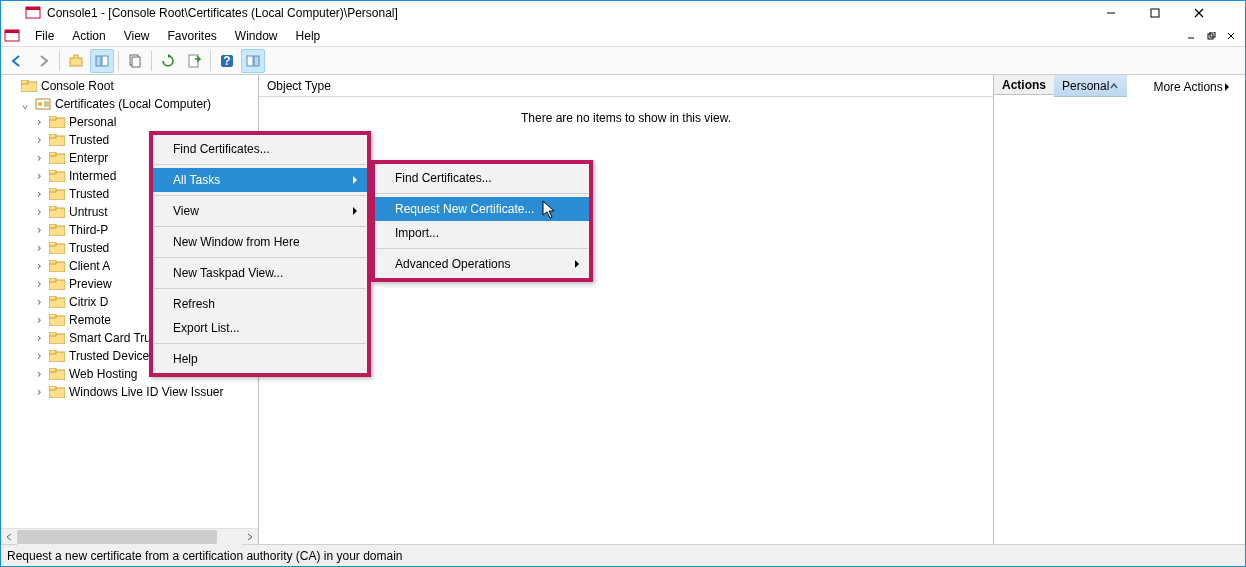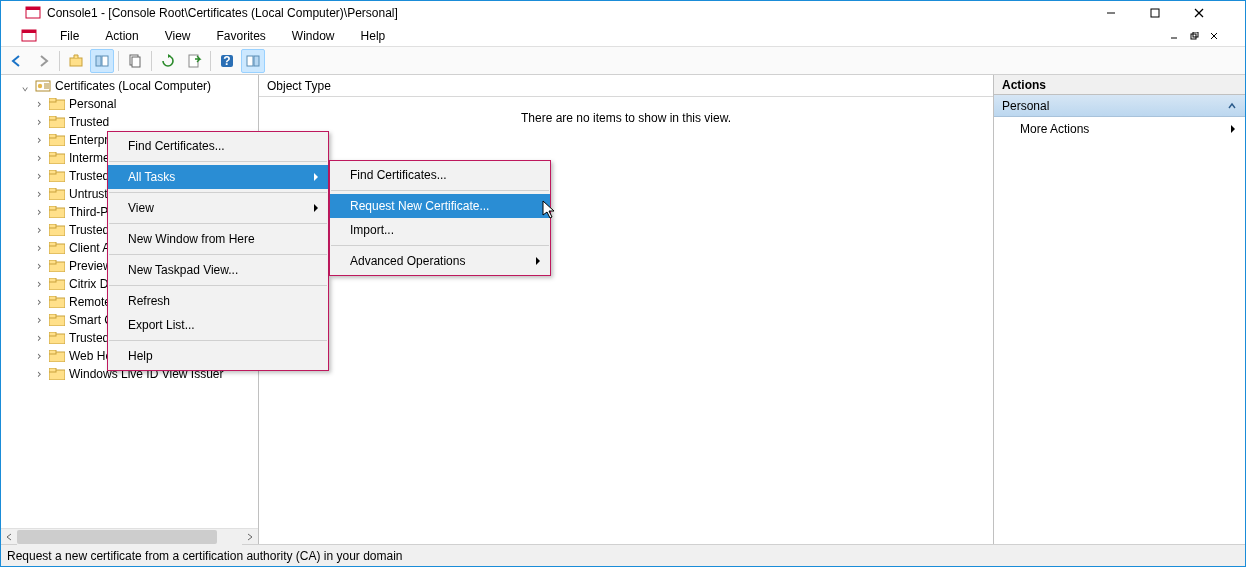--- a/index.html
+++ b/index.html
@@ -3,52 +3,52 @@
 <meta charset="utf-8">
 <style>
   * { box-sizing: border-box; margin: 0; padding: 0; font-family: "Segoe UI", Tahoma, sans-serif; font-size: 12px; }
   html, body { width: 1246px; height: 567px; overflow: hidden; background: #fff; }
   .window { width: 1246px; height: 567px; border: 1px solid #1a8cd8; display: flex; flex-direction: column; background: #fff; position: relative; }
   .titlebar { height: 24px; display: flex; align-items: center; padding: 0 24px; background: #fff; }
   .titlebar .icon { width: 16px; height: 16px; margin-right: 6px; display:inline-flex; align-items:center; justify-content:center;}
   .titlebar-title { flex: 1; color: #000; font-size: 12px; }
   .win-controls { display: flex; gap: 0; }
   .win-btn { width: 44px; height: 22px; display: flex; align-items: center; justify-content: center; cursor: default; }
-  .menubar { height: 22px; display: flex; align-items: center; padding: 0 20px; gap: 8px; border-bottom: 1px solid #e0e0e0; background:#fff;}
+  .menubar { height: 22px; display: flex; align-items: center; padding: 0 3px; gap: 0; border-bottom: 1px solid #e0e0e0; background:#fff;}
   .menubar-item { padding: 2px 9px; cursor: default; }
   .mdi-controls { margin-left:auto; display:flex; gap:2px; padding-right:2px;}
   .mdi-btn { width:18px; height:16px; display:flex; align-items:center; justify-content:center; border:1px solid transparent;}
   .toolbar { height: 28px; display: flex; align-items: center; padding: 0 4px; gap: 2px; border-bottom: 1px solid #d0d0d0; background: #fafafa; }
   .tool-btn { width: 24px; height: 24px; display: flex; align-items: center; justify-content: center; cursor: default; border:1px solid transparent; border-radius:2px;}
   .tool-btn.active{ background:#cce8ff; border-color:#99d1ff;}
   .tool-sep { width: 1px; height: 20px; background: #d0d0d0; margin: 0 2px; }
   .body { flex: 1; display: flex; min-height:0; }
   .tree-pane { width: 258px; border-right: 1px solid #c0c0c0; display:flex; flex-direction:column; background:#fff;}
   .tree { flex:1; padding: 2px 0 2px 4px; overflow:hidden; white-space: nowrap; }
   .tree-row { display: flex; align-items: center; height: 18px; gap: 4px; }
   .tw { width: 12px; text-align: center; color: #6a6a6a; font-family: monospace; cursor:default;}
   .folder-icon { width: 16px; height: 12px; display:inline-block;}
   .tree-label { color: #000; }
   .indent1 { padding-left: 14px; }
   .indent2 { padding-left: 28px; }
   .main-pane { flex: 1; display: flex; flex-direction: column; border-right: 1px solid #c0c0c0; }
   .col-header { height: 22px; border-bottom: 1px solid #d8d8d8; display: flex; align-items: center; padding: 0 8px; background:#fff;text-align:center;}
   .col-header span { color: #000; }
   .main-content { flex: 1; display: flex; justify-content: center; color: #000; background: #fff; padding-top:14px;}
-  .actions-pane { width: 251px; display: flex; flex-direction: column; }
+  .actions-pane { width: 251px; display: flex; flex-direction: row; }
   .actions-header { height: 20px; background: #f0f0f0; border-bottom: 1px solid #c0c0c0; display: flex; align-items: center; padding: 0 8px; font-weight: 600; }
   .actions-cat { height: 22px; background: linear-gradient(#d6e6f5,#bcd7ef); border-bottom:1px solid #a8c2da; display:flex; align-items:center; justify-content:space-between; padding:0 8px;}
   .actions-item { height: 24px; display:flex; align-items:center; justify-content:space-between; padding:0 8px 0 26px;}
   .statusbar { height: 22px; border-top: 1px solid #d0d0d0; display: flex; align-items: center; padding: 0 6px; background: #f0f0f0; font-size:12px; color:#000;}
   .hscroll { height: 16px; display:flex; align-items:center; background:#f0f0f0; border-top:1px solid #e0e0e0;}
   .hscroll .sbtn{ width:16px; height:16px; display:flex; align-items:center; justify-content:center; background:#f0f0f0;}
   .hscroll .track{ flex:1; height:16px; background:#f0f0f0; position:relative;}
   .hscroll .thumb{ position:absolute; left:0; top:1px; width:200px; height:14px; background:#cdcdcd; border-radius:2px;}
   
-  .ctx { position: absolute; background: #f2f2f2; border: 1px solid #be185d; box-shadow: 2px 2px 4px rgba(0,0,0,.25); padding: 2px 0; }
+  .ctx { position: absolute; background: #f2f2f2; border: 4px solid #be185d; box-shadow: 2px 2px 4px rgba(0,0,0,.25); padding: 2px 0; margin-left: 42px; }
   .ctx-item { height: 24px; display: flex; align-items: center; padding: 0 24px 0 20px; cursor: default; position:relative;}
   .ctx-item.highlight { background: #2a8dd4; color: #fff; }
   .ctx-item .sub-arrow { position:absolute; right:8px; }
   .ctx-sep { height: 1px; background: #d0d0d0; margin: 3px 1px; }
   .cursor { position:absolute; width:16px; height:20px; pointer-events:none;}
   svg { display:block; }
 </style>
 </head>
 <body>
 
@@ -172,20 +172,30 @@
           <rect x="2" y="3" width="6" height="10" fill="#fff" stroke="#5b8db5"></rect>
           <rect x="9" y="3" width="5" height="10" fill="#b6d7f2" stroke="#5b8db5"></rect>
         </svg>
       </div>
   </div>
 
   <div class="body">
 
     <div class="tree-pane">
       <div class="tree">
+        <div class="tree-row">
+          <span class="tw"></span>
+          <span class="folder-icon">
+              <svg width="16" height="12">
+                <rect x="0" y="2" width="16" height="10" fill="#ffe08a" stroke="#c9a13b"></rect>
+                <rect x="0" y="0" width="7" height="4" fill="#ffe08a" stroke="#c9a13b"></rect>
+              </svg>
+            </span>
+          <span class="tree-label">Console Root</span>
+        </div>
         <div class="tree-row indent1">
           <span class="tw">⌄</span>
           <span class="folder-icon">
               <svg width="16" height="12">
                 <rect x="1" y="1" width="14" height="10" fill="#fff" stroke="#b08b2e"></rect>
                 <circle cx="5" cy="6" r="2.2" fill="#e6b84c"></circle>
                 <path d="M9 4 h5 M9 6 h5 M9 8 h5" stroke="#b08b2e"></path>
               </svg>
             </span>
           <span class="tree-label">Certificates (Local Computer)</span>

